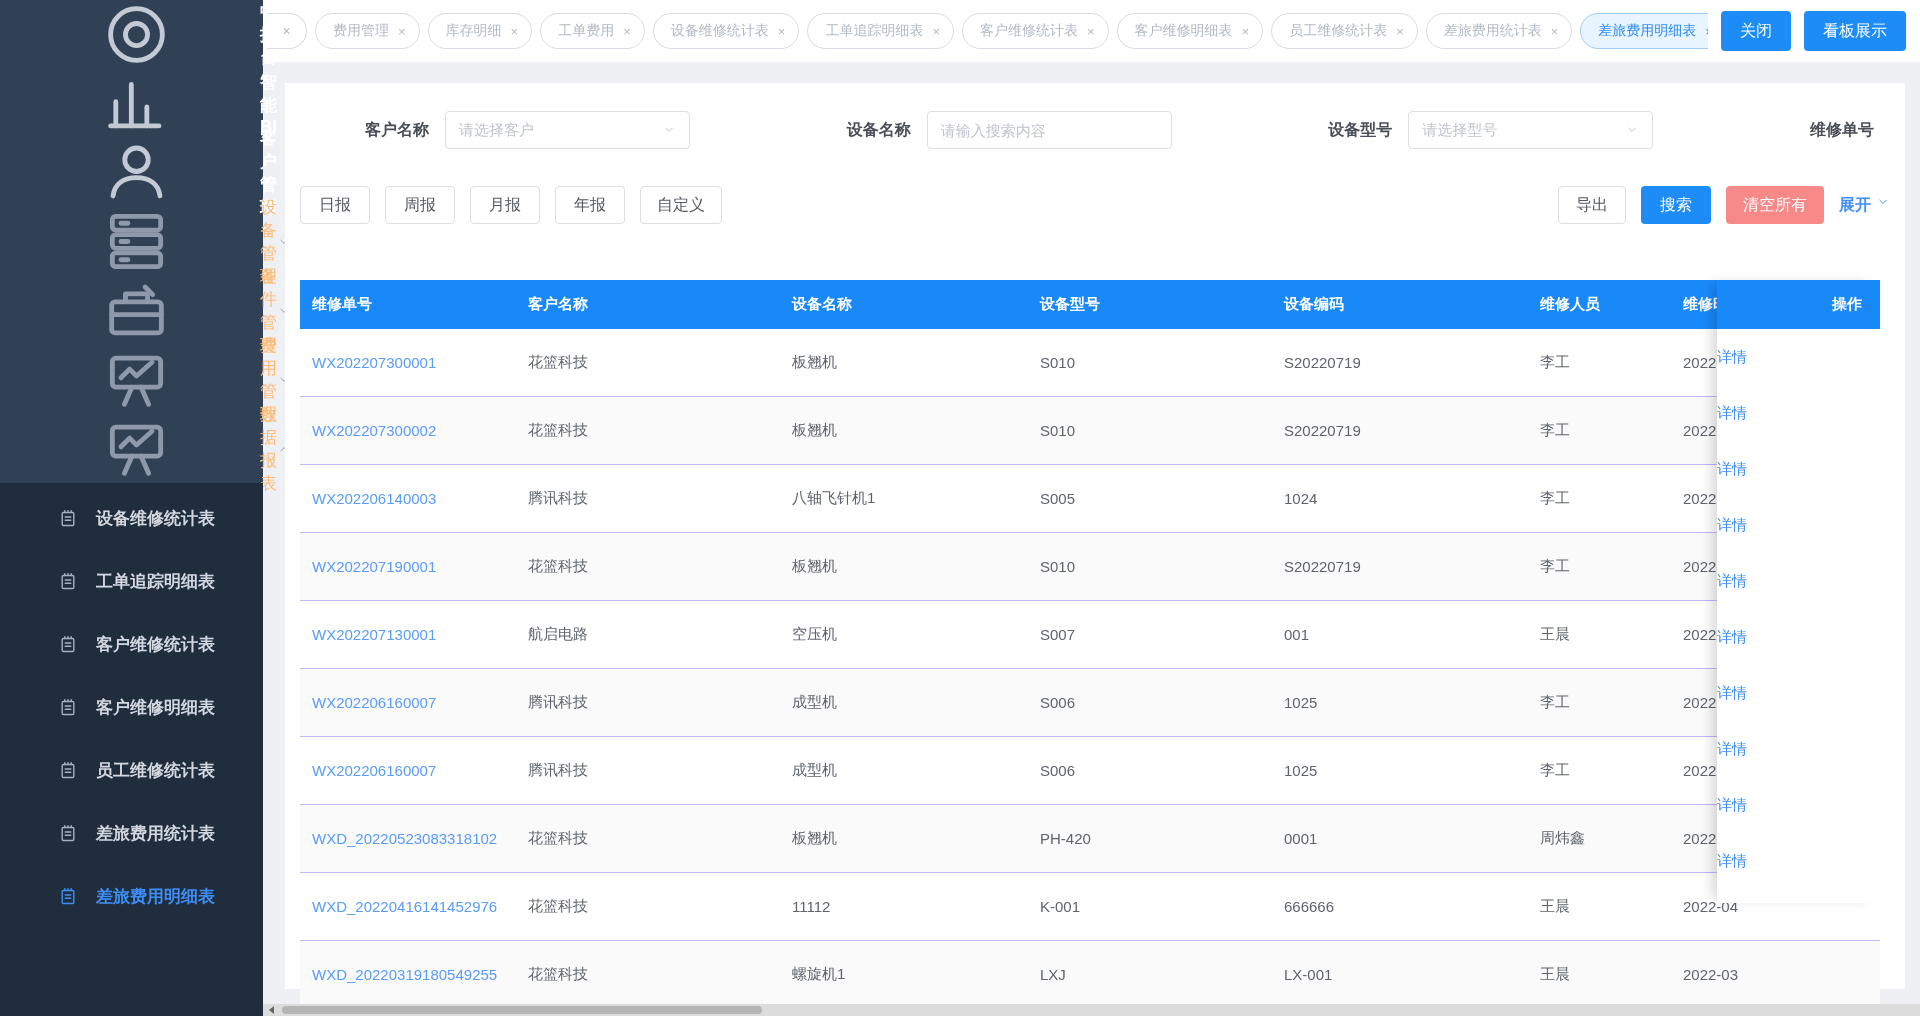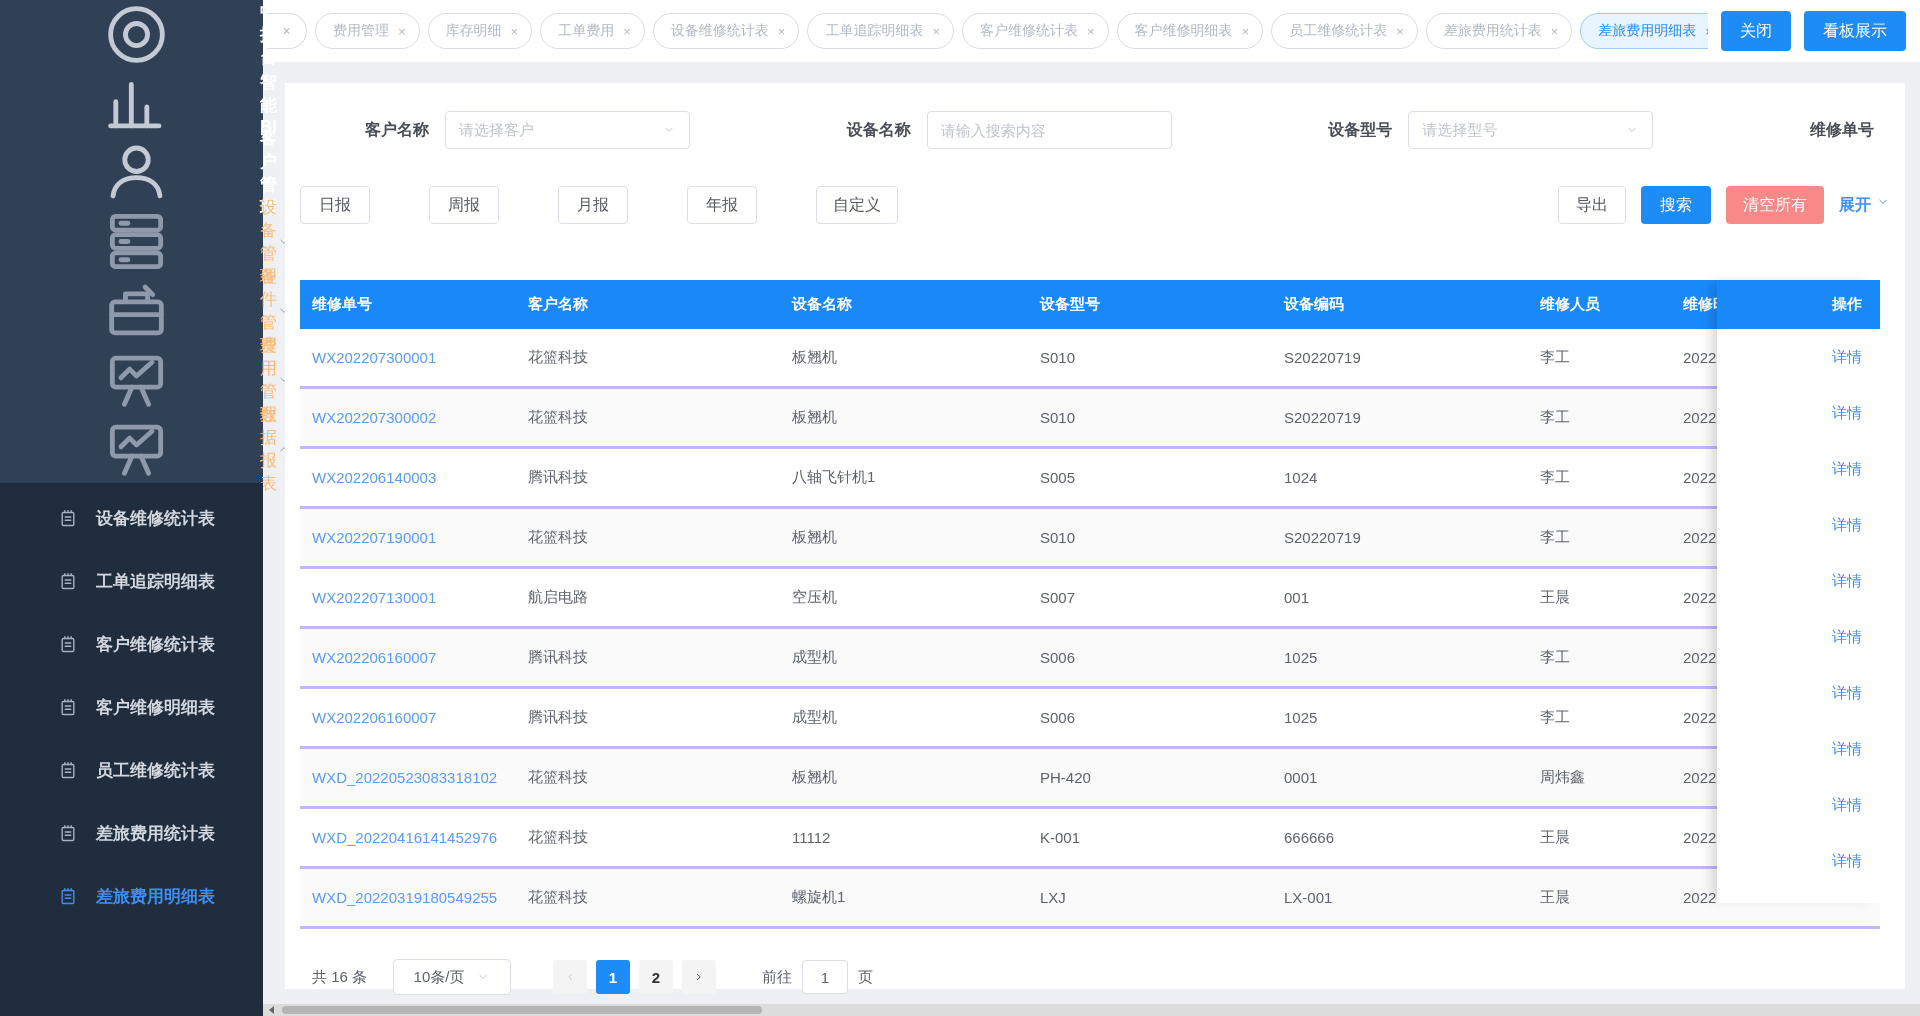--- a/index.html
+++ b/index.html
@@ -44,47 +44,47 @@
   
   .filter-row1 { display:flex; align-items:center; padding-top:28px; padding-left:65px; justify-content:space-between; }
   .ffield { display:flex; align-items:center; }
   .flabel { font-size:16px; color:#4a4e57; font-weight:600; margin-right:16px; white-space:nowrap; }
   .control { width:245px; height:38px; border:1px solid #dcdfe6; border-radius:4px; display:flex; align-items:center; padding:0 13px; color:#c0c4cc; font-size:15px; background:#fff; }
   .control.select { justify-content:space-between; cursor:pointer; }
   input.control { outline:none; font-family:inherit; color:#5f646c; }
   input.control::placeholder { color:#c0c4cc; }
   .sel-chev { width:14px; height:14px; color:#c0c4cc; flex:none; }
 
-  .filter-row2 { display:flex; align-items:center; margin-top:37px;gap:44px; }
+  .filter-row2 { display:flex; align-items:center; margin-top:37px; }
   .rbtn { height:38px; min-width:70px; padding:0 16px; background:#fff; border:1px solid #dcdfe6; border-radius:4px; color:#54585f; font-size:16px; margin-right:15px; cursor:pointer; font-family:inherit; }
   .right-actions { margin-left:auto; display:flex; align-items:center; gap:15px; }
   .btn-plain { height:38px; padding:0 17px; background:#fff; border:1px solid #dcdfe6; border-radius:4px; color:#54585f; font-size:16px; }
   .btn-search { height:38px; padding:0 19px; background:#1d8cf6; color:#fff; border-radius:4px; font-size:16px; margin-left:0; }
   .btn-clear { height:38px; padding:0 17px; background:#f78989; color:#fff; border-radius:4px; font-size:16px; }
   .expand { color:#3f8ef6; font-size:16px; display:flex; align-items:flex-start; gap:5px; cursor:pointer;font-weight:bold; }
   .expand .sel-chev { color:#3f8ef6; }
 
   
   .table-wrap { margin-top:56px; position:relative; margin-right:10px; }
   .thead { display:flex; background:#1989fa; height:49px; align-items:center; color:#fff; font-weight:bold; font-size:15px; }
   .th, .td { padding-left:12px; }
   .c0 { width:216px; flex:none; }
   .c1 { width:264px; flex:none; }
   .c2 { width:248px; flex:none; }
   .c3 { width:244px; flex:none; }
   .c4 { width:256px; flex:none; }
   .c5 { width:143px; flex:none; }
   .c6 { flex:1; min-width:0; overflow:hidden; white-space:nowrap; }
-  .trow { display:flex; align-items:center; height:60px; border-bottom:3px solid #c4b5fd; font-size:15px; color:#5f646c; background:#fff; }
+  .trow { display:flex; align-items:center; height:68px; border-bottom:1px solid #c4b5fd; font-size:15px; color:#5f646c; background:#fff; }
   .tbody .trow:nth-child(even) { background:#fafafa; }
   .order-link { color:#5a9cf8; cursor:pointer; }
   .fixed-col { position:absolute; top:0; right:0; width:163px; box-shadow:-9px 0 12px -4px rgba(0,0,0,0.16); }
   .fixed-head { height:49px; background:#1989fa; color:#fff; font-weight:bold; font-size:15px; display:flex; align-items:center; justify-content:flex-end; padding-right:18px; }
   .fixed-body { background:#fff; padding-bottom:14px; }
-  .action-cell { height:56px; display:flex; align-items:center; justify-content:flex-end; padding-right:18px; font-size:15px;font-family:Liberation Serif, serif; }
+  .action-cell { height:56px; display:flex; align-items:center; justify-content:flex-start; padding-right:18px; font-size:15px;font-family:Liberation Serif, serif; }
   .action-cell span { color:#3f8ef6; cursor:pointer; }
 
   
   .pager { display:flex; align-items:center; margin-top:30px; padding-left:12px; font-size:15px; color:#5f646c; }
   .size-select { width:118px; height:36px; border:1px solid #dcdfe6; border-radius:4px; display:flex; align-items:center; justify-content:center; gap:12px; margin-left:26px; color:#5f646c; cursor:pointer; background:#fff; }
   .pg-group { display:flex; align-items:center; gap:9px; margin-left:42px; }
   .pg-btn { width:34px; height:34px; border-radius:3px; background:#f4f4f5; display:flex; align-items:center; justify-content:center; font-size:15px; font-weight:bold; color:#303133; cursor:pointer; }
   .pg-btn.active { background:#1d8cf6; color:#fff; }
   .pg-arrow { width:12px; height:12px; }
   .pg-prev { color:#c0c4cc; }

